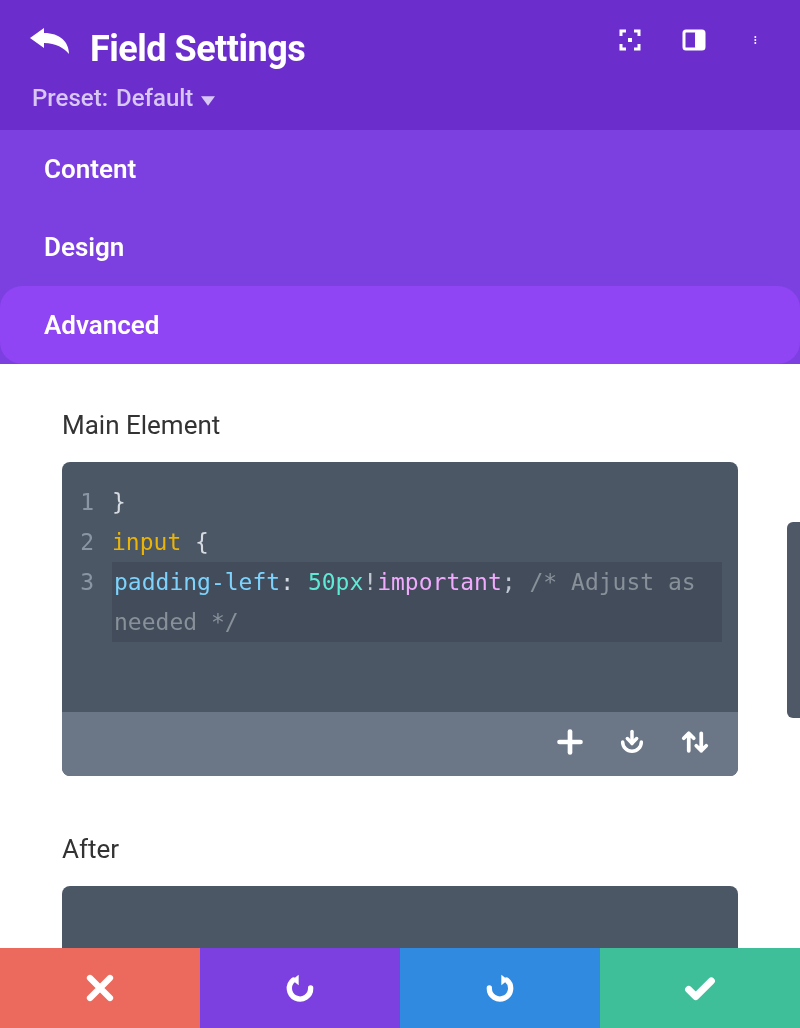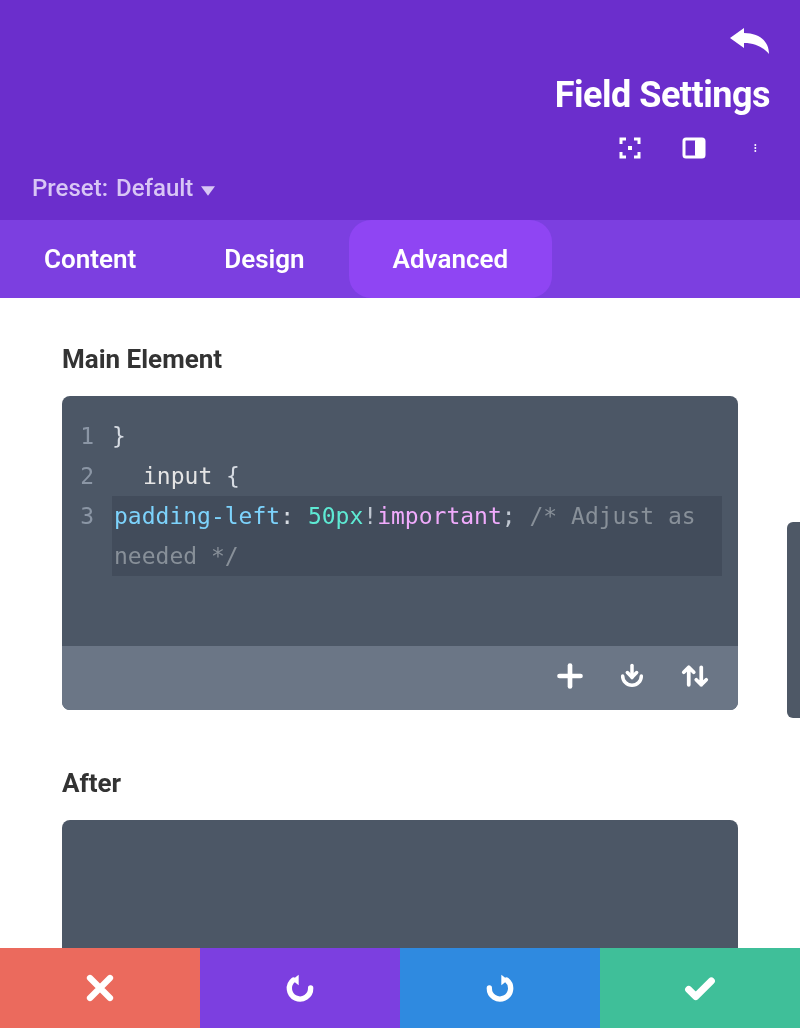--- a/index.html
+++ b/index.html
@@ -12,23 +12,22 @@
     position: relative;
   }
 
   .header {
     background: #6b2ecc;
     color: #fff;
     padding: 28px 30px 18px 30px;
   }
   .header-top {
     display: flex;
-    align-items: flex-end;
+    align-items: flex-start;
     gap: 20px;
-    flex-direction: column;
   }
   .back-icon {
     width: 40px;
     height: 26px;
     display:inline-block;
   }
   .header-title {
     font-size: 36px;
     font-weight: 700;
     flex: 1;
@@ -48,61 +47,62 @@
     align-items:flex-start;
     gap:8px;
     color:#d8c6f5;
     font-size:24px;
     font-weight:500;
   }
 
   .tabs {
     background:#7c3fe0;
     display:flex;
+    flex-direction:column;
   }
   .tab {
     padding: 24px 44px;
     font-size: 26px;
     font-weight: 600;
     color:#fff;
     cursor:pointer;
   }
   .tab.active {
     background:#8f45f3;
     border-radius:22px;
   }
 
   .content-area {
     padding: 46px 62px 0 62px;
   }
 
   .section-label {
     font-size: 26px;
-    font-weight: 700;
+    font-weight: 400;
     color:#333;
     margin-bottom: 22px;
   }
 
   .code-box {
     background:#4c5766;
     border-radius: 8px;
     overflow:hidden;
     margin-bottom: 58px;
   }
   .code-lines {
     padding: 20px 16px 70px 16px;
     font-family: "Menlo","Consolas",monospace;
     font-size: 23px;
     line-height: 40px;
   }
   .line { display:flex; }
   .ln { width: 34px; text-align:right; color:#8b96a5; padding-right: 18px; flex:0 0 auto;}
   .code { flex:1; white-space: pre-wrap; }
   .brace  { color:#d6dbe2; }
-  .sel    { color:#e5e5e5;margin-left:31px; }
+  .sel    { color:#eab308; }
   .prop   { color:#7dd3fc; }
   .colon  { color:#d6dbe2; }
   .num    { color:#5eead4; }
   .imp    { color:#f0abfc; }
   .punct  { color:#c0c7d1; }
   .comment{ color:#889099; }
 
   .line3 .code {
     background:#424c5b;
     padding-left:2px;

